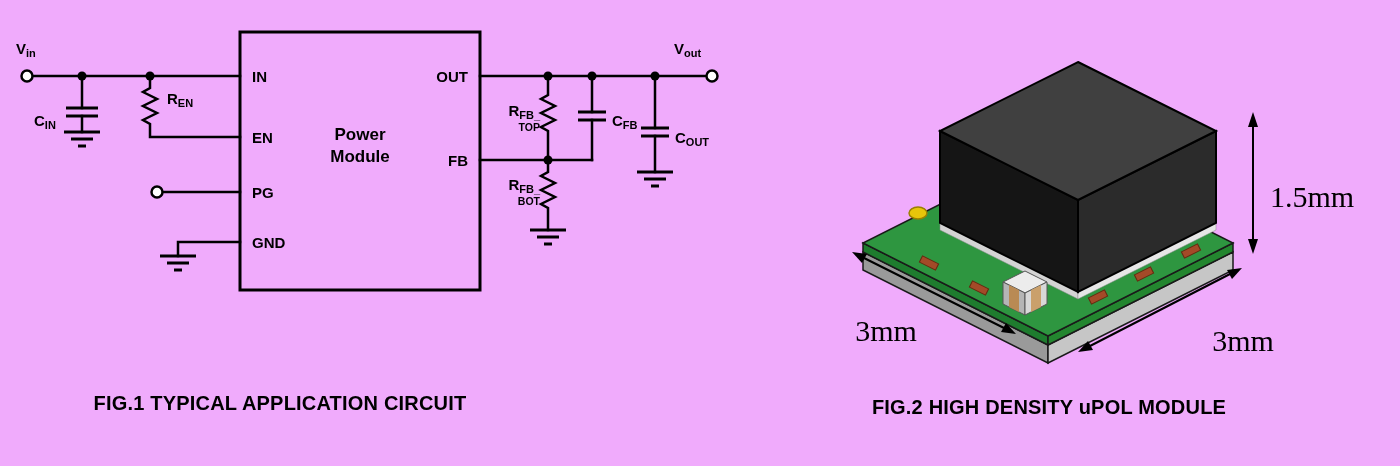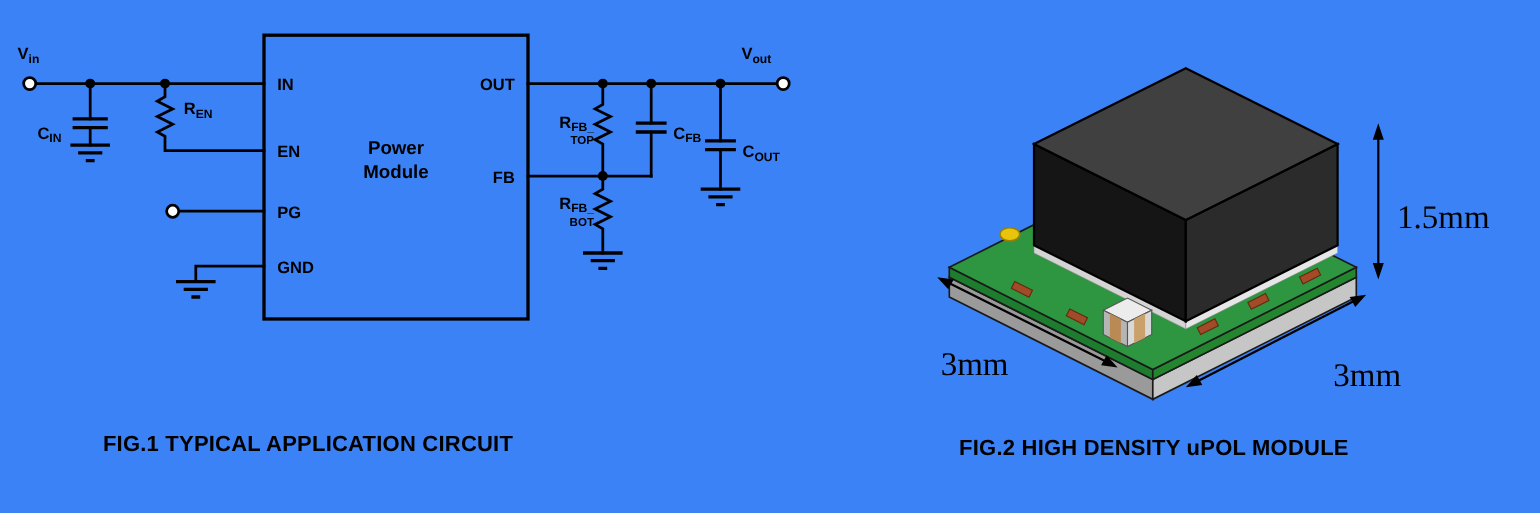--- a/index.html
+++ b/index.html
@@ -1,16 +1,16 @@
 <!DOCTYPE html>
 <html><head>
 <meta charset="utf-8">
 <style>
   html,body{margin:0;padding:0;background:#ffffff;}
-  .page{position:relative;width:1400px;height:466px;background:#3b82f6;overflow:hidden;
+  .page{position:relative;width:1400px;height:466px;background:#f0abfc;overflow:hidden;
         font-family:"Liberation Sans",sans-serif;}
   svg{display:block;}
   svg text{font-family:"Liberation Sans",sans-serif;fill:#000;}
   .wire{stroke:#000;stroke-width:2.5;fill:none;stroke-linecap:square;}
   .sym{stroke:#000;stroke-width:3;fill:none;stroke-linecap:butt;}
   .gnd{stroke:#000;stroke-width:3;fill:none;stroke-linecap:butt;}
   .dot{fill:#000;stroke:none;}
   .term{fill:#fff;stroke:#000;stroke-width:2.5;}
   .box{fill:none;stroke:#000;stroke-width:3;}
   .lbl{font-weight:bold;font-size:15px;}

